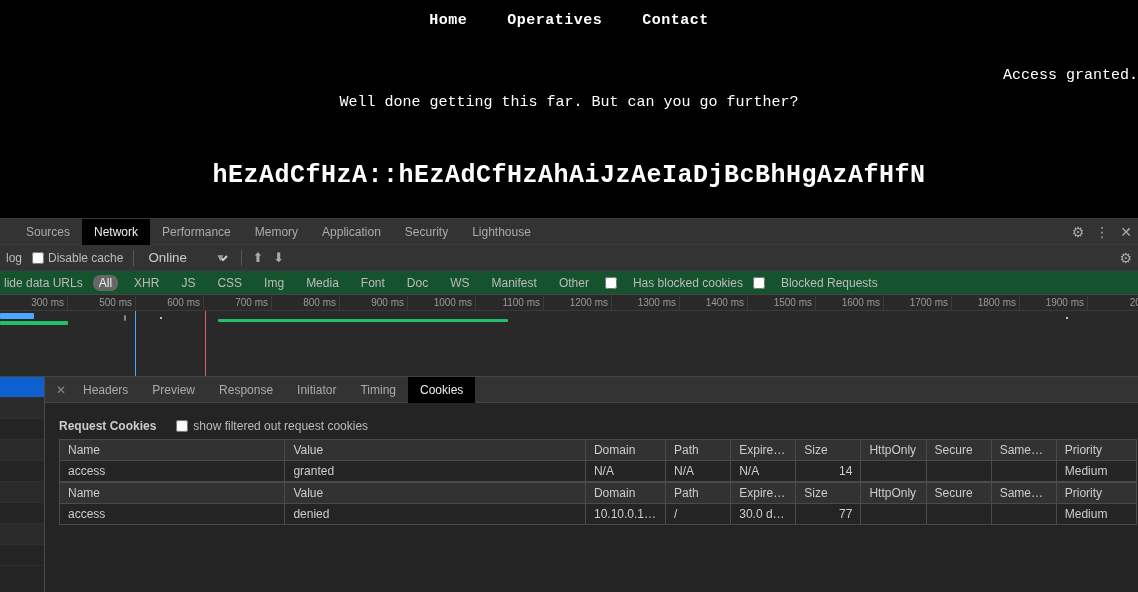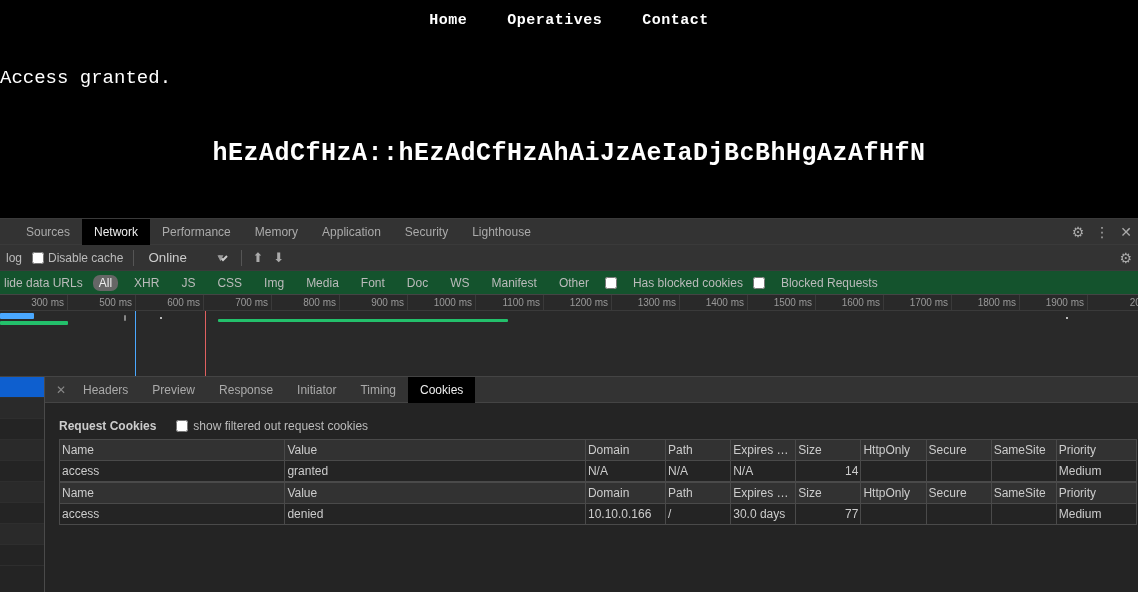--- a/index.html
+++ b/index.html
@@ -25,23 +25,23 @@
     display: flex;
     gap: 40px;
     justify-content: center;
     padding-top: 12px;
     font-size: 15px;
     font-weight: bold;
     letter-spacing: 0.5px;
   }
   .nav a { color: #fff; text-decoration: none; cursor: pointer; }
   .page .msg1 {
-    text-align: left;
+    text-align: right;
     margin-top: 38px;
-    font-size: 19px;
+    font-size: 15px;
   }
   .page .msg2 {
     text-align: center;
     margin-top: 10px;
     font-size: 15px;
   }
   .page .cipher {
     text-align: center;
     margin-top: 50px;
     font-size: 25px;
@@ -260,21 +260,21 @@
     cursor: pointer;
   }
   table.ck {
     width: 1078px;
     border-collapse: collapse;
     table-layout: fixed;
     font-size: 12px;
   }
   table.ck th, table.ck td {
     border: 1px solid #4a4a4a;
-    padding: 3px 2px;
+    padding: 3px 8px;
     text-align: left;
     color: #ccc;
     overflow: hidden;
     white-space: nowrap;
     text-overflow: ellipsis;
   }
   table.ck th {
     background: #323232;
     font-weight: normal;
   }
@@ -290,20 +290,21 @@
 </head>
 <body>
 
 <div class="page">
   <div class="nav">
     <a>Home</a>
     <a>Operatives</a>
     <a>Contact</a>
   </div>
   <div class="msg1">Access granted.</div>
+  <div class="msg2">Well done getting this far. But can you go further?</div>
   <div class="cipher">hEzAdCfHzA::hEzAdCfHzAhAiJzAeIaDjBcBhHgAzAfHfN</div>
 </div>
 
 <div class="devtools">
 
   <div class="dt-tabs">
     <div class="tab">Sources</div>
     <div class="tab active">Network</div>
     <div class="tab">Performance</div>
     <div class="tab">Memory</div>

